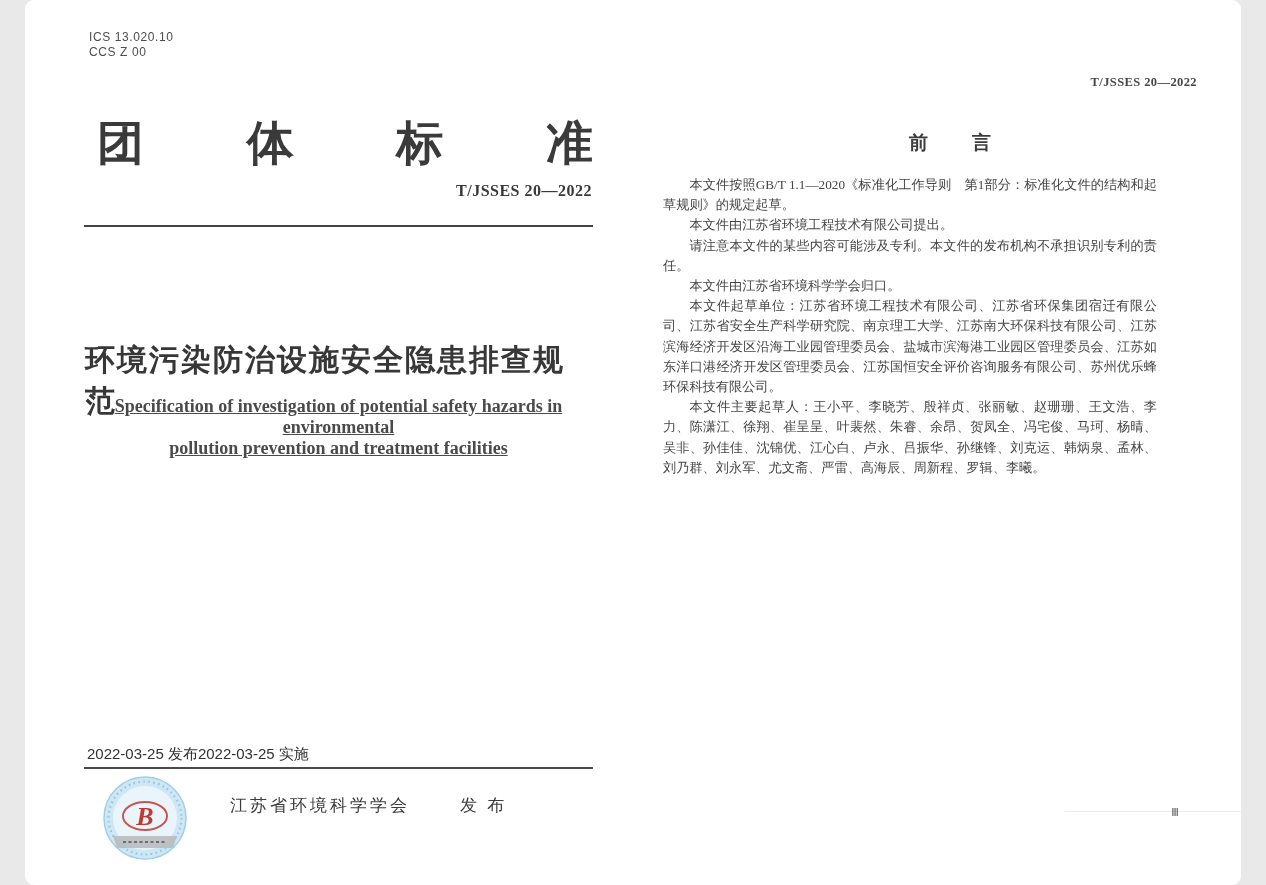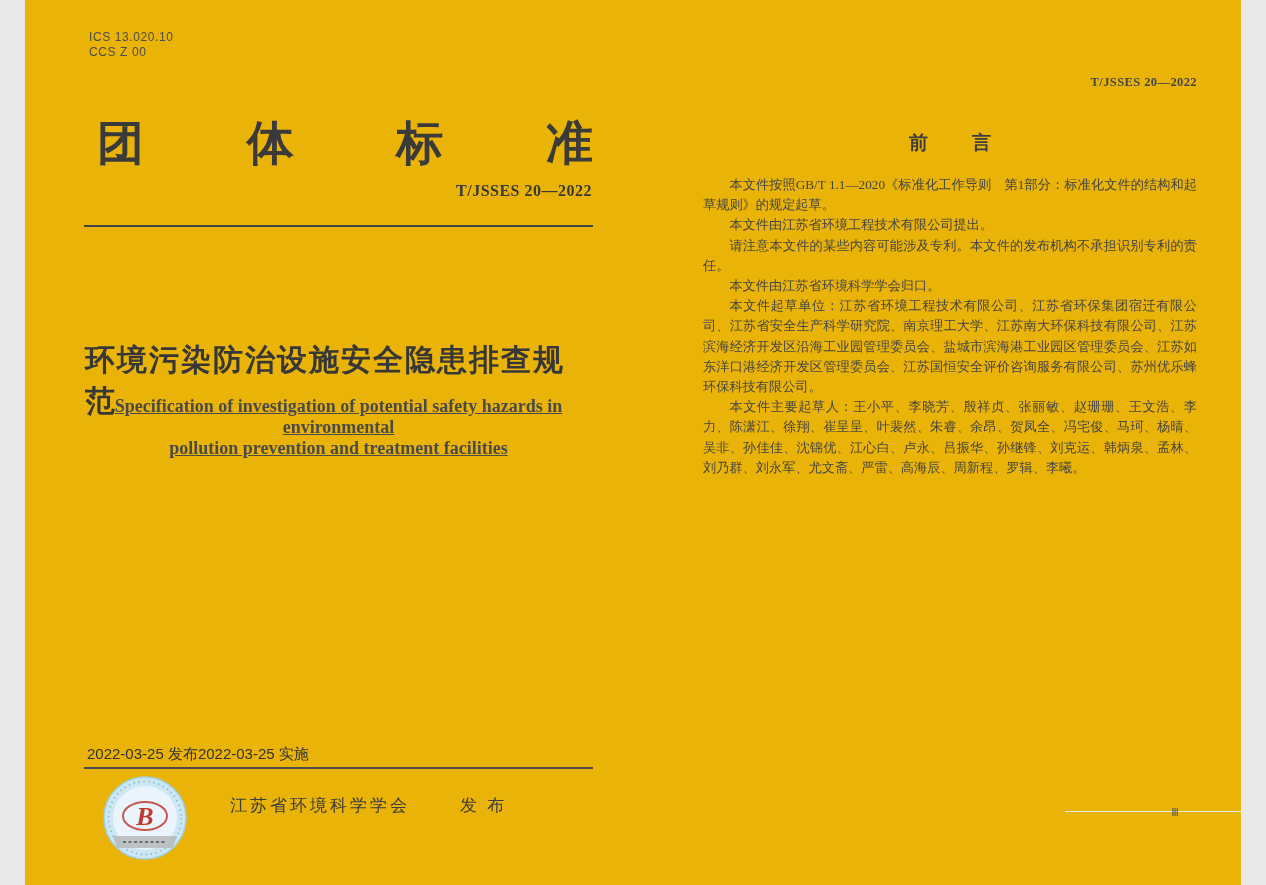--- a/index.html
+++ b/index.html
@@ -1,24 +1,25 @@
 <!DOCTYPE html>
 <html><head>
 <meta charset="utf-8">
 <style>
   html, body { margin: 0; padding: 0; background: #e9e9e9; }
   .canvas {
     position: relative;
     width: 1216px;
     height: 885px;
     margin: 0 auto;
-    background: #eab308;
+    background: #ffffff;
     overflow: hidden;
     font-family: "Liberation Serif", serif;
     color: #3f3f3f;
+    border-radius: 9px;
   }
   .abs { position: absolute; }
 
   
   .ics-block {
     left: 64px; top: 30px;
     font-family: "Liberation Sans", sans-serif;
     font-size: 12px; line-height: 15px;
     letter-spacing: 0.6px; color: #4d4d4d;
   }
@@ -74,21 +75,21 @@
     text-align: right;
     font-size: 12.5px; font-weight: 700; color: #474747;
     letter-spacing: 0.4px;
   }
   .fw-title {
     left: 680px; top: 130px; width: 490px;
     display: flex; justify-content: center; gap: 44px;
     font-size: 19px; font-weight: 700; color: #3c3c3c;
   }
   .fw-body {
-    left: 678px; top: 175px; width: 494px;
+    left: 638px; top: 175px; width: 494px;
     font-size: 13.2px; line-height: 20.2px;
     color: #454545; text-align: justify;
   }
   .fw-body p { margin: 0; text-indent: 2em; }
   .page-num {
     left: 1120px; top: 806px; width: 60px;
     text-align: center;
     font-size: 11px; color: #555555;
   }
   .scan-streak {

